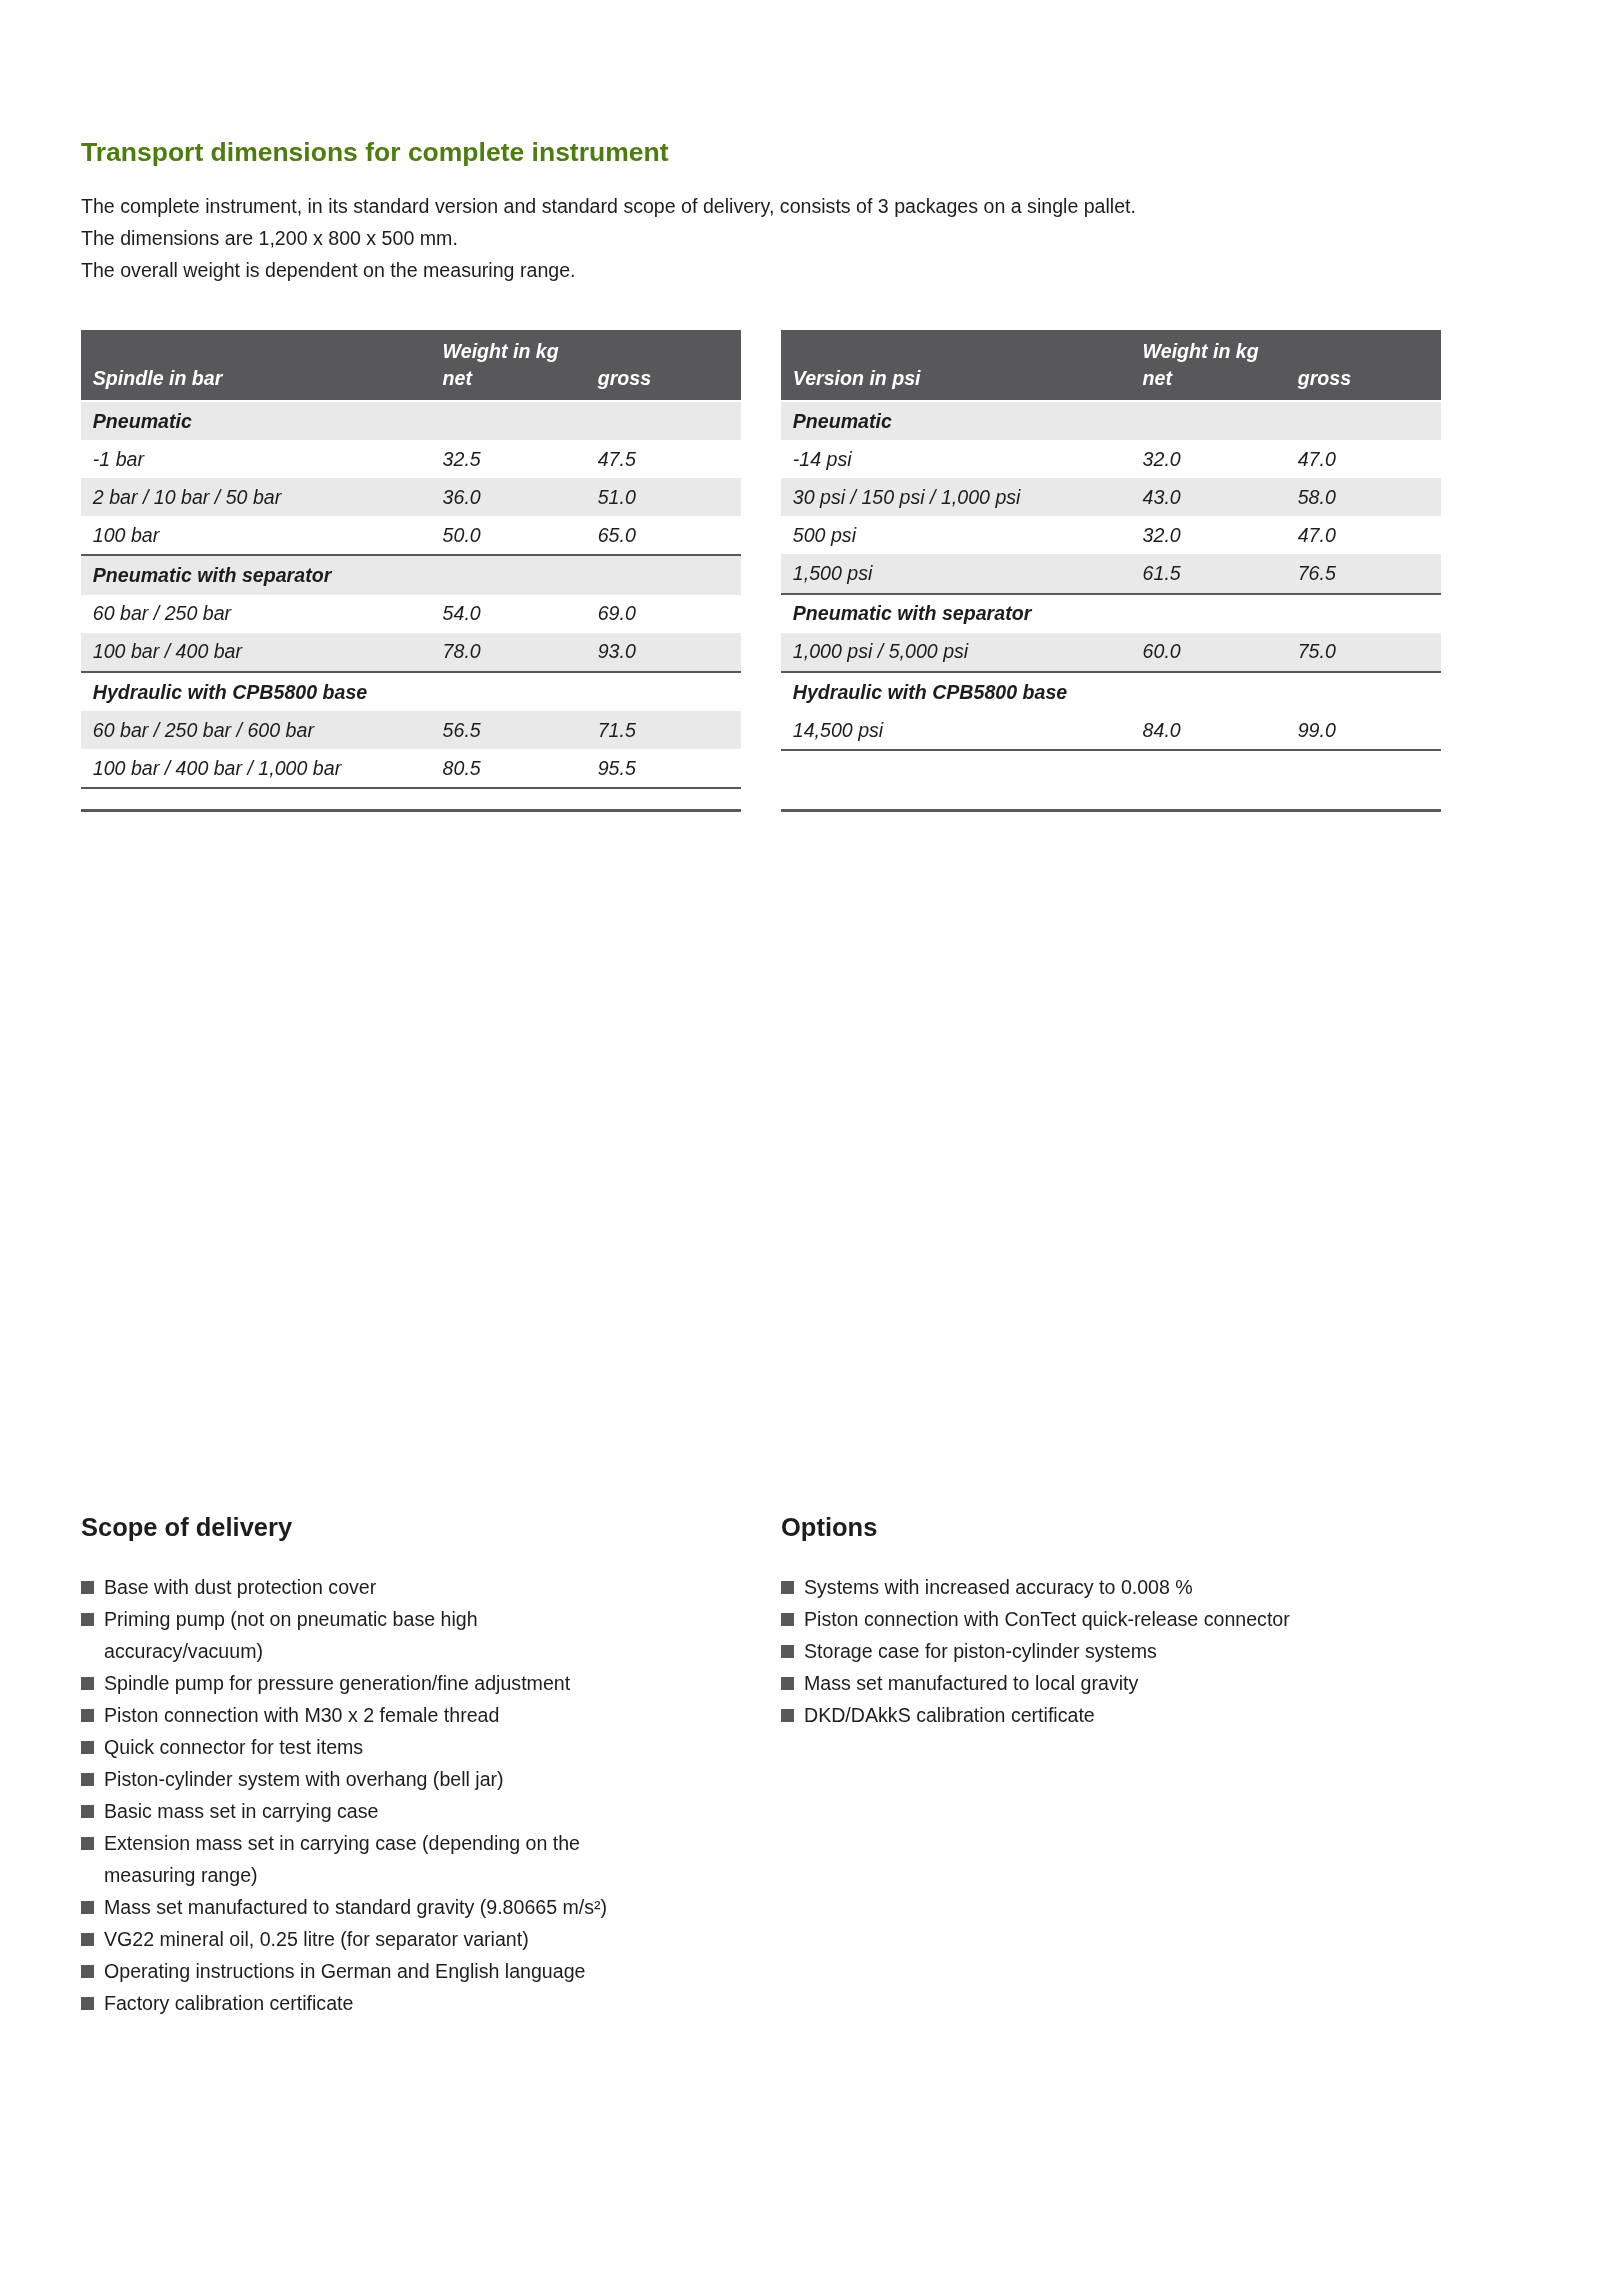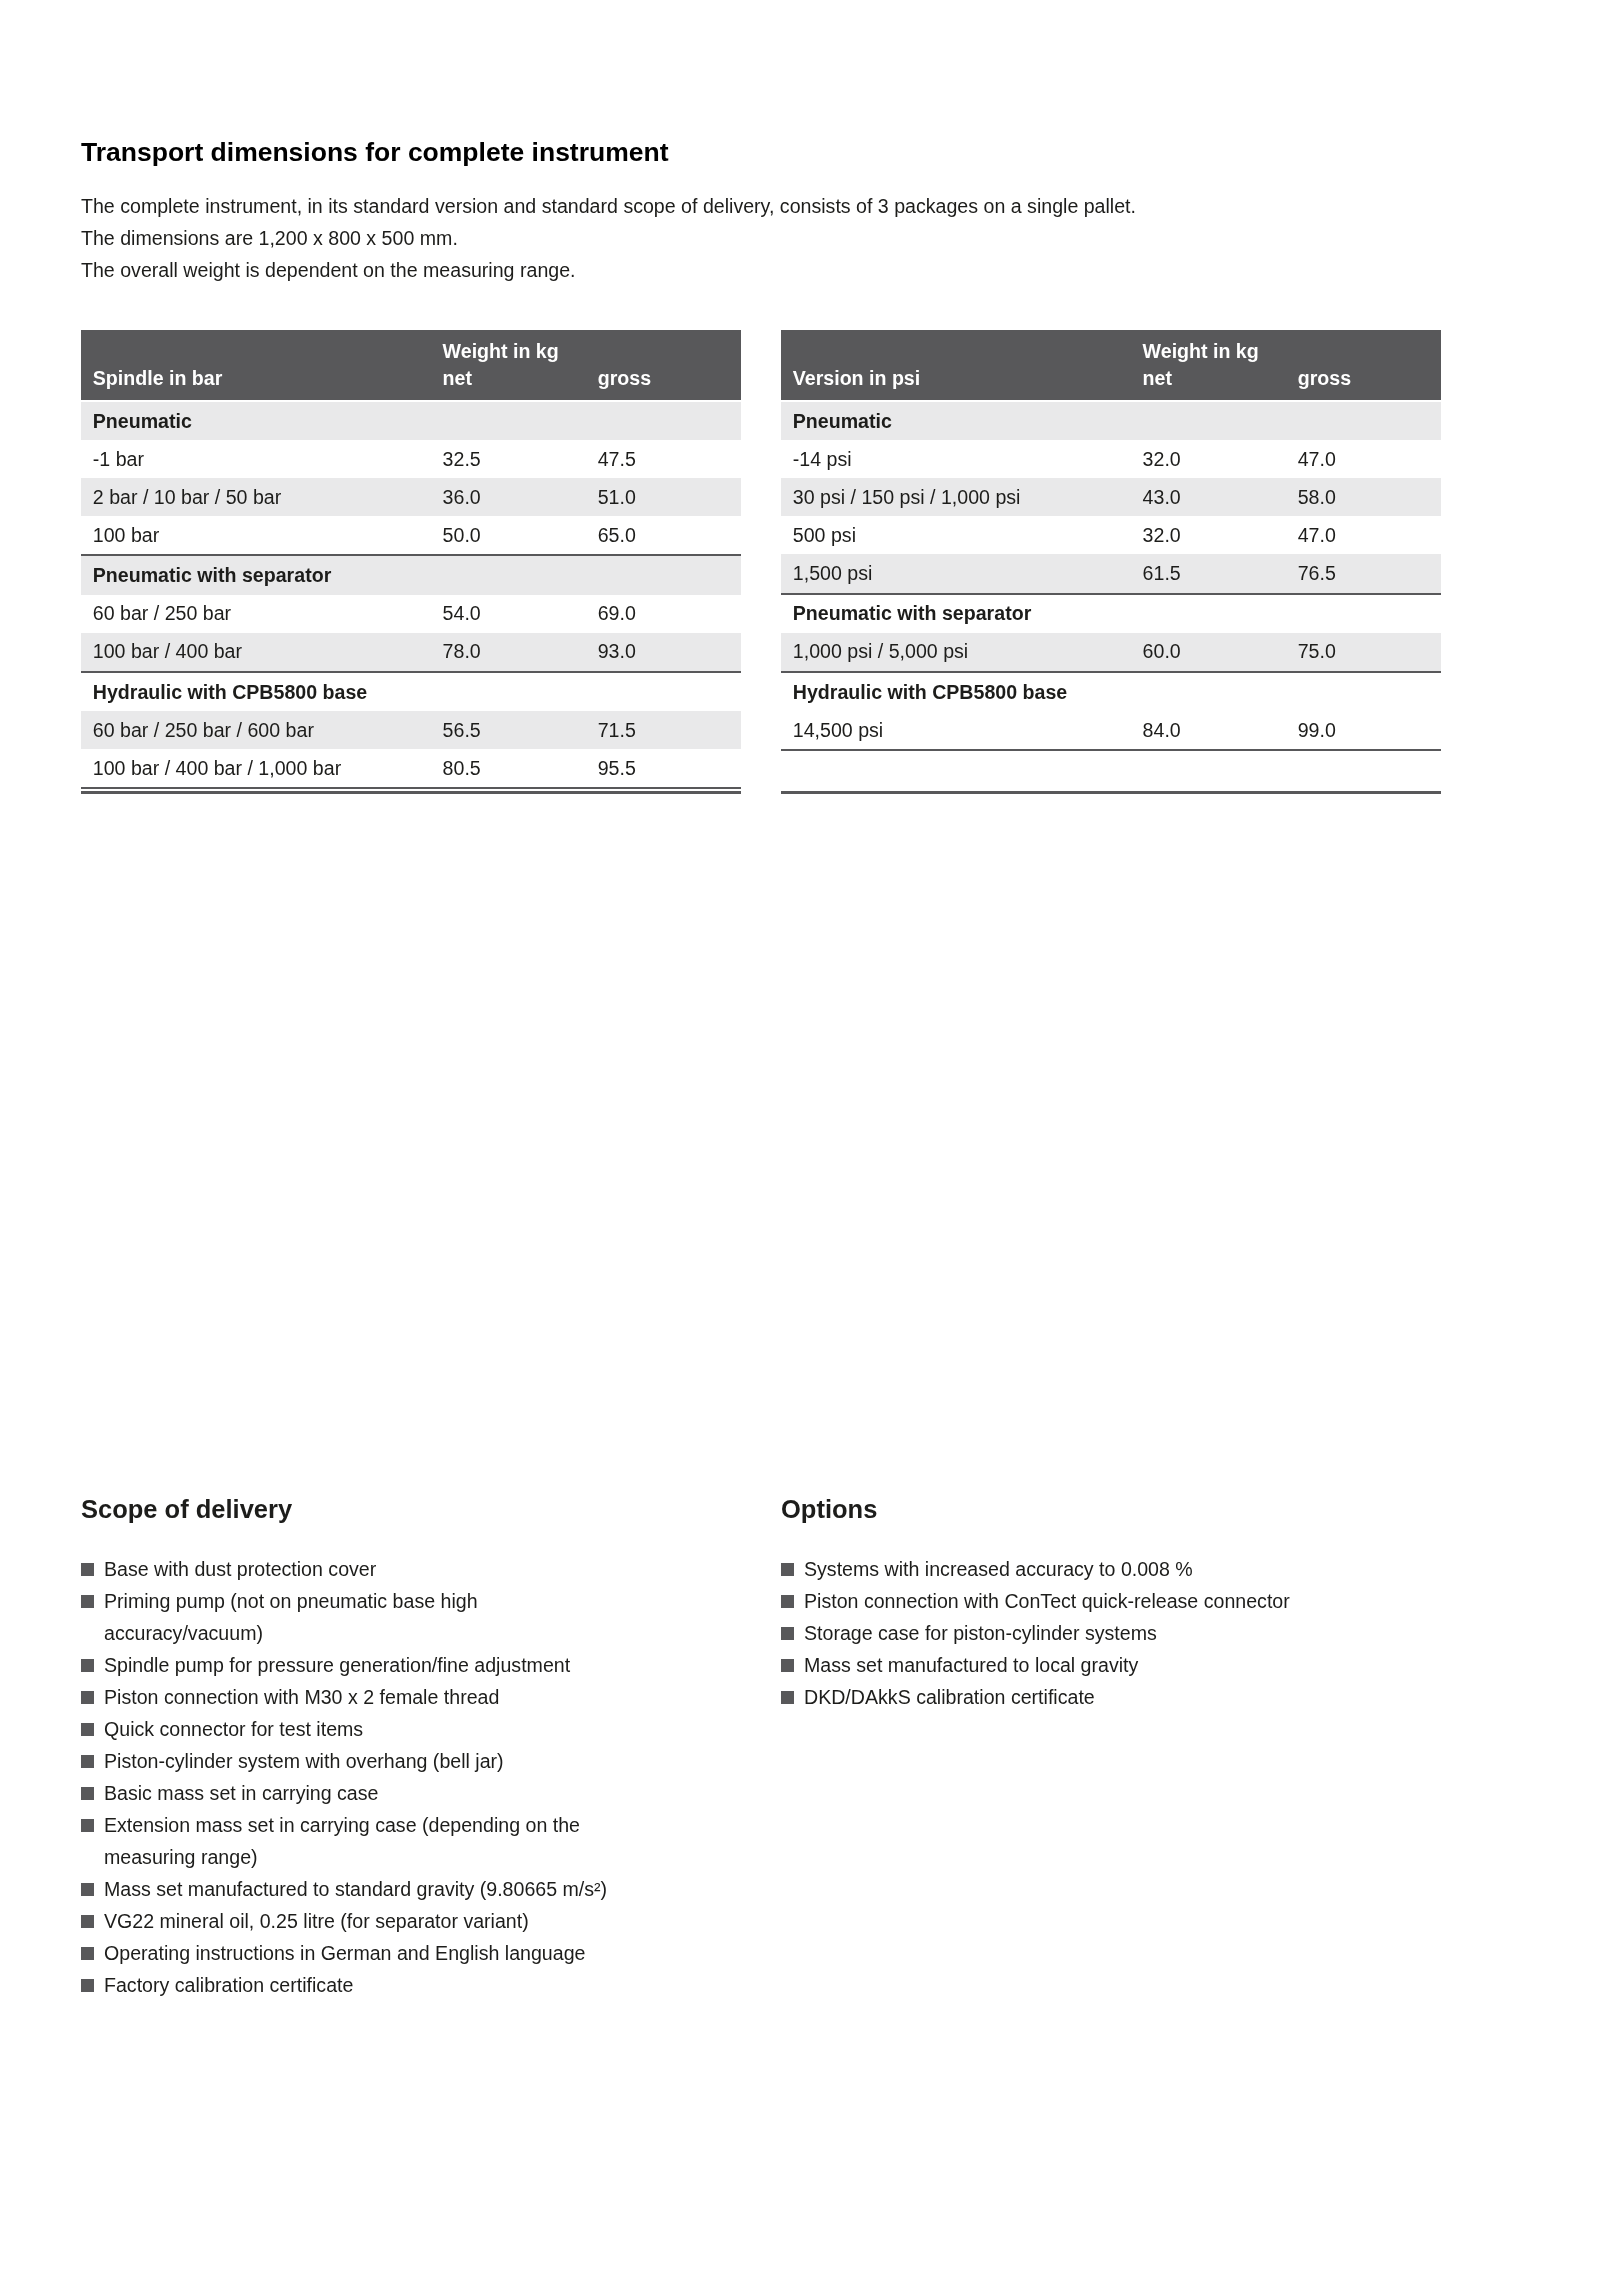--- a/index.html
+++ b/index.html
@@ -18,35 +18,36 @@
   }
   .content {
     width:1360px;
     margin-left:81px;
     padding-top:137px;
   }
   .page-title {
     font-size:26.5px;
     font-weight:bold;
     line-height:31px;
-    color:#000000;
+    color:#4d7c0f;
   }
   .intro { margin-top:21.6px; font-size:19.6px; line-height:32px; }
   .intro .line { display:block; }
 
   
   .tables-row {
     display:flex;
     justify-content:space-between;
     margin-top:44px;
   }
   .table-wrap {
     width:660px;
-    padding-bottom:2px;
+    padding-bottom:20px;
     border-bottom:3.9px solid var(--rule, #58585a);
+    font-style:italic;
   }
   table.wtable {
     width:100%;
     border-collapse:collapse;
     font-size:19.6px;
     border-bottom:2px solid var(--rule, #58585a);
   }
   table.wtable col.c-label { width:53%; }
   table.wtable col.c-net   { width:23.5%; }
   table.wtable col.c-gross { width:23.5%; }

